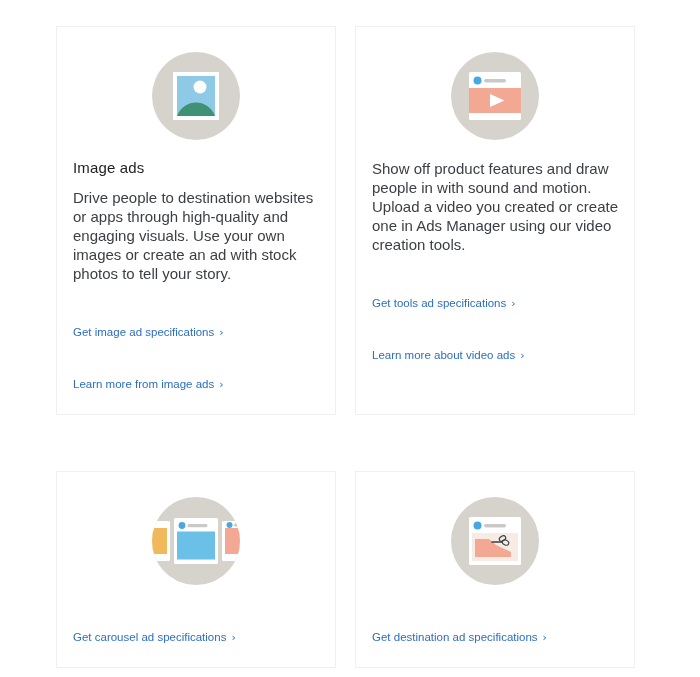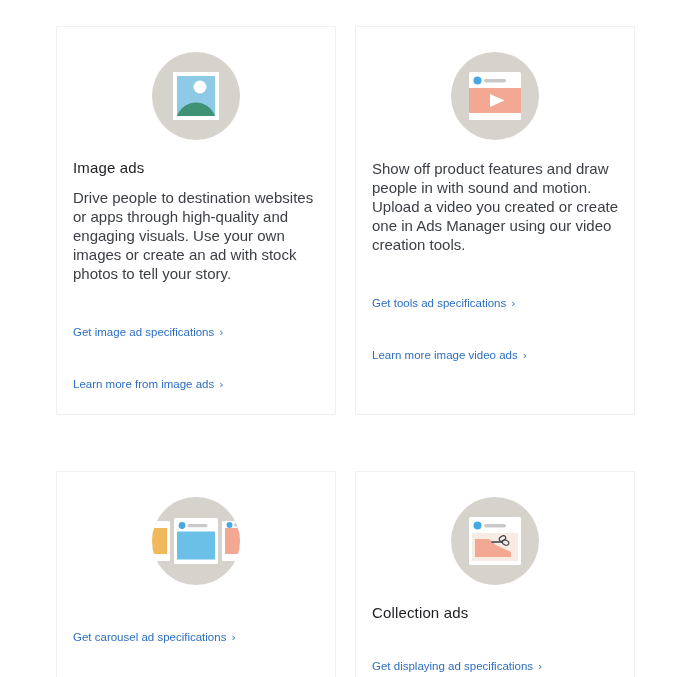--- a/index.html
+++ b/index.html
@@ -133,21 +133,21 @@
           <path d="M41 44 L55.5 50.5 L41 57 Z" fill="#ffffff"></path>
         </svg>
       </div>
       <div class="card-desc">Show off product features and draw people in with sound and motion. Upload a video you created or create one in Ads Manager using our video creation tools.</div>
       <div class="card-links">
         <a class="card-link">
           <span>Get tools ad specifications</span>
           <span class="chev">›</span>
         </a>
         <a class="card-link">
-          <span>Learn more image video ads</span>
+          <span>Learn more about video ads</span>
           <span class="chev">›</span>
         </a>
       </div>
     </div>
 
     <div class="card">
       <div class="icon-wrap">
         <svg width="92" height="92" viewBox="0 0 92 92" aria-hidden="true">
           <defs>
             <clipPath id="carClip">
@@ -185,24 +185,23 @@
           <rect x="20" y="22" width="52" height="48" rx="1.5" fill="#ffffff"></rect>
           <circle cx="28.5" cy="30.5" r="4" fill="#4aa8e0"></circle>
           <rect x="35" y="29" width="22" height="3.4" rx="1.7" fill="#c9c9c9"></rect>
           <rect x="23" y="38" width="46" height="28" fill="#f7ece3"></rect>
           <path d="M26 62 L26 44 L40 44 L47 50 L62 57 L62 62 Z" fill="#f2a893"></path>
           <ellipse cx="53.5" cy="43.5" rx="3.4" ry="2.4" transform="rotate(-30 53.5 43.5)" fill="none" stroke="#3b3f45" stroke-width="1.1"></ellipse>
           <ellipse cx="56.5" cy="47.5" rx="3.4" ry="2.4" transform="rotate(25 56.5 47.5)" fill="none" stroke="#3b3f45" stroke-width="1.1"></ellipse>
           <path d="M43 47 L53 47" stroke="#3b3f45" stroke-width="1.6" stroke-linecap="round"></path>
         </svg>
       </div>
-      <div class="card-title">Collection ads</div>
-      <div class="card-links">
-        <a class="card-link">
-          <span>Get displaying ad specifications</span>
+      <div class="card-links">
+        <a class="card-link">
+          <span>Get destination ad specifications</span>
           <span class="chev">›</span>
         </a>
 
       </div>
     </div>
 
   </div>
 </div>
 
 </body></html>

